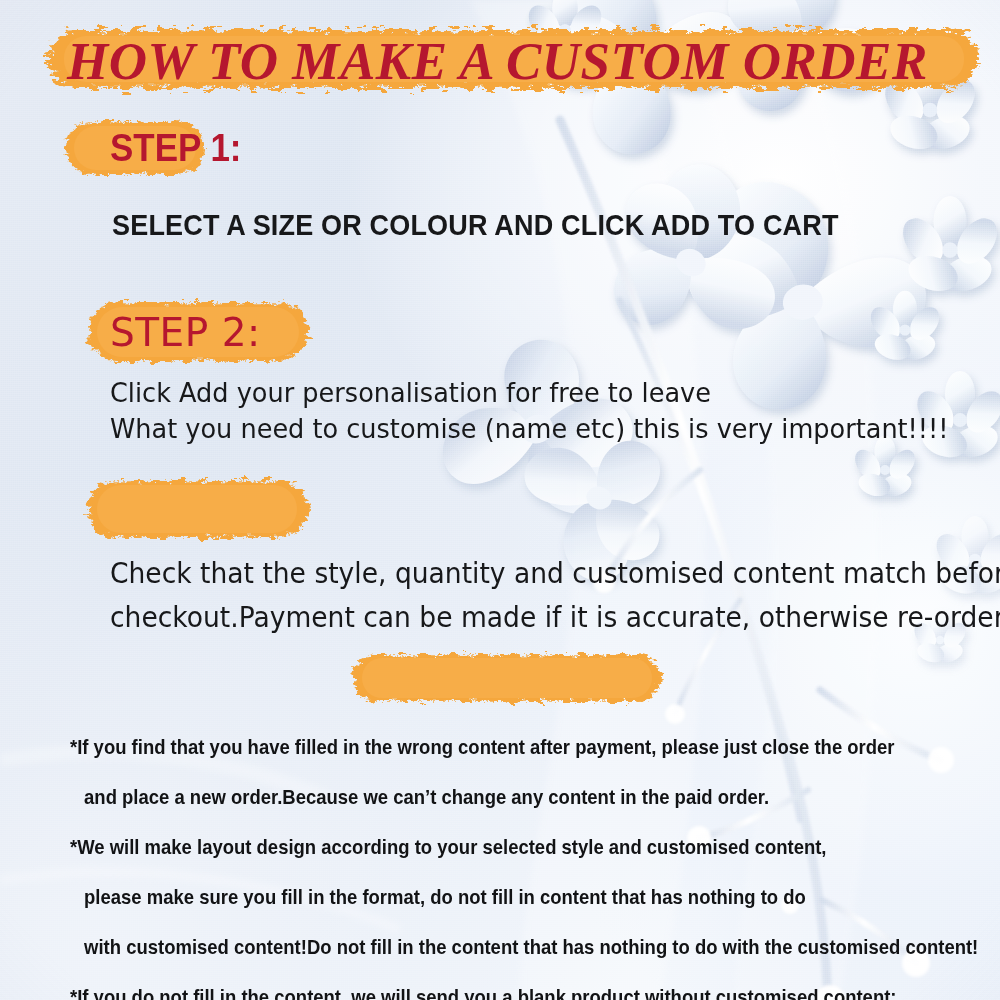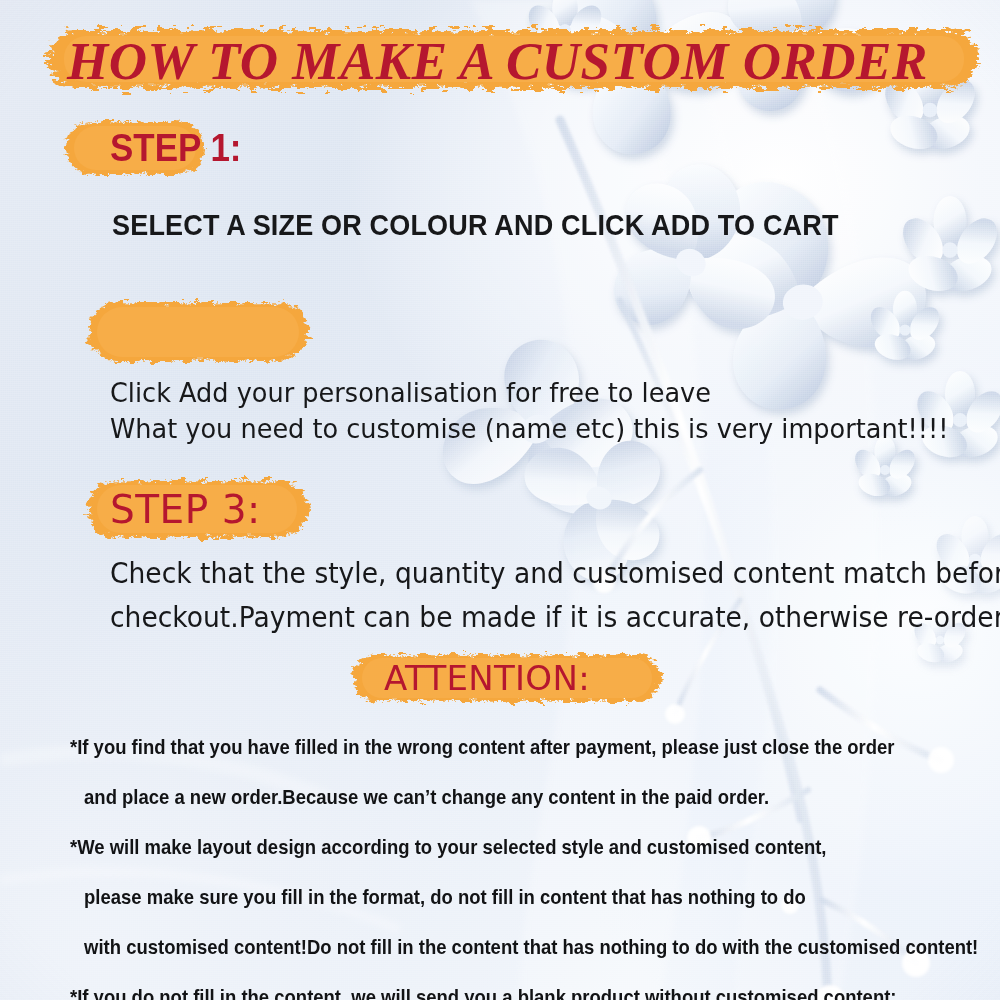--- a/index.html
+++ b/index.html
@@ -365,20 +365,21 @@
           <filter id="spray3" x="-22%" y="-45%" width="146%" height="195%">
             <feTurbulence type="fractalNoise" baseFrequency="0.5" numOctaves="3" seed="9" result="s"></feTurbulence>
             <feDisplacementMap in="SourceGraphic" in2="s" scale="13" xChannelSelector="R" yChannelSelector="G"></feDisplacementMap>
           </filter>
         </defs>
         <rect x="8" y="7" width="214" height="56" rx="28" fill="#f5a73c" filter="url(#spray3)" opacity=".7"></rect>
         <rect x="5" y="6" width="220" height="58" rx="29" fill="#f5a73c" filter="url(#rough3)"></rect>
         <rect x="14" y="10" width="202" height="50" rx="25" fill="#f7ad48"></rect>
       </svg>
     </div>
+    <span class="band-label">STEP 2:</span>
   </div>
 
   <div class="copy" id="step2-copy">
     <div class="line">Click Add your personalisation for free to leave</div>
     <div class="line">What you need to customise (name etc) this is very important!!!!</div>
   </div>
 
   <div class="band" id="step3-band">
     <div class="paint">
       <svg width="100%" height="100%" viewBox="0 0 230 68" preserveAspectRatio="none">
@@ -390,21 +391,20 @@
           <filter id="spray4" x="-22%" y="-45%" width="146%" height="195%">
             <feTurbulence type="fractalNoise" baseFrequency="0.52" numOctaves="3" seed="13" result="s"></feTurbulence>
             <feDisplacementMap in="SourceGraphic" in2="s" scale="12" xChannelSelector="R" yChannelSelector="G"></feDisplacementMap>
           </filter>
         </defs>
         <rect x="8" y="7" width="214" height="54" rx="27" fill="#f5a73c" filter="url(#spray4)" opacity=".7"></rect>
         <rect x="5" y="6" width="220" height="56" rx="28" fill="#f5a73c" filter="url(#rough4)"></rect>
         <rect x="14" y="10" width="200" height="48" rx="24" fill="#f7ad48"></rect>
       </svg>
     </div>
-    <span class="band-label">STEP 3:</span>
   </div>
 
   <div class="copy" id="step3-copy">
     <div class="line">Check that the style, quantity and customised content match before</div>
     <div class="line">checkout.Payment can be made if it is accurate, otherwise re-order.</div>
   </div>
 
   <div class="band" id="attention-band">
     <div class="paint">
       <svg width="100%" height="100%" viewBox="0 0 318 56" preserveAspectRatio="none">
@@ -416,21 +416,20 @@
           <filter id="spray5" x="-20%" y="-50%" width="142%" height="200%">
             <feTurbulence type="fractalNoise" baseFrequency="0.55" numOctaves="3" seed="21" result="s"></feTurbulence>
             <feDisplacementMap in="SourceGraphic" in2="s" scale="12" xChannelSelector="R" yChannelSelector="G"></feDisplacementMap>
           </filter>
         </defs>
         <rect x="8" y="6" width="302" height="44" rx="22" fill="#f5a73c" filter="url(#spray5)" opacity=".7"></rect>
         <rect x="5" y="5" width="308" height="46" rx="23" fill="#f5a73c" filter="url(#rough5)"></rect>
         <rect x="14" y="8" width="290" height="40" rx="20" fill="#f7ad48"></rect>
       </svg>
     </div>
-    <span class="band-label">ATTENTION:</span>
   </div>
 
   <div id="fineprint">
     <div class="fp-line">*If you find that you have filled in the wrong content after payment,  please just close the order</div>
     <div class="fp-line indent">and place a new order.Because we can’t change any content in the paid order.</div>
     <div class="fp-line">*We will make layout design according to your selected style and customised content,</div>
     <div class="fp-line indent">please make sure you fill in the format, do not fill in content that has nothing to do</div>
     <div class="fp-line indent">with customised content!Do not fill in the content that has nothing to do with the customised content!</div>
     <div class="fp-line">*If you do not fill in the content, we will send you a blank product without customised content;</div>
   </div>

